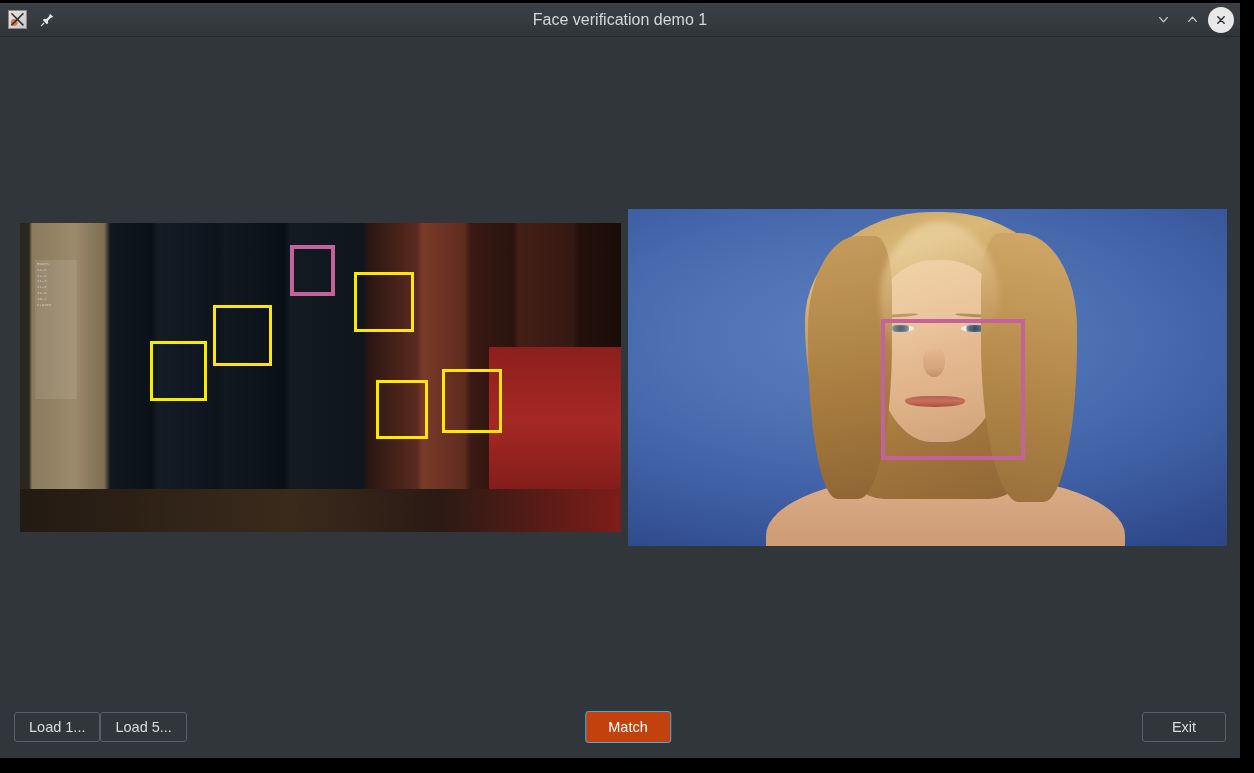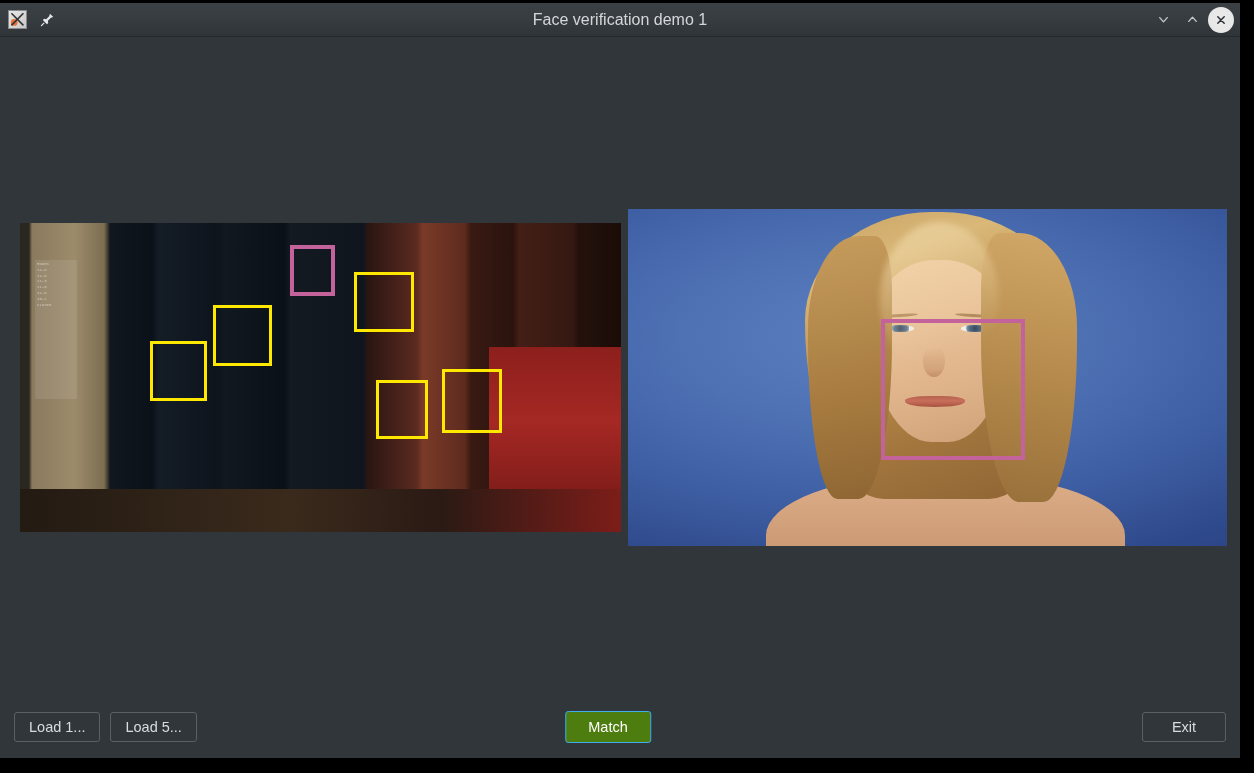--- a/index.html
+++ b/index.html
@@ -286,26 +286,26 @@
     color: #d9dcdf;
     background: #31363b;
     border: 1px solid #5b6066;
     border-radius: 3px;
     height: 30px;
     padding: 0 14px;
     cursor: pointer;
     line-height: 28px;
     white-space: nowrap;
   }
-  #load1-button { margin-right: 10px; }
+  #load1-button { }
   #match-button {
     position: absolute;
-    left: 608px;
+    left: 628px;
     transform: translateX(-50%);
-    background: #4d7c0f;
+    background: #c2410c;
     border: 1px solid #3daee9;
     color: #ffffff;
     height: 32px;
     padding: 0 22px;
     line-height: 30px;
     border-radius: 3px;
   }
   #exit-button {
     margin-left: auto;
     min-width: 84px;

